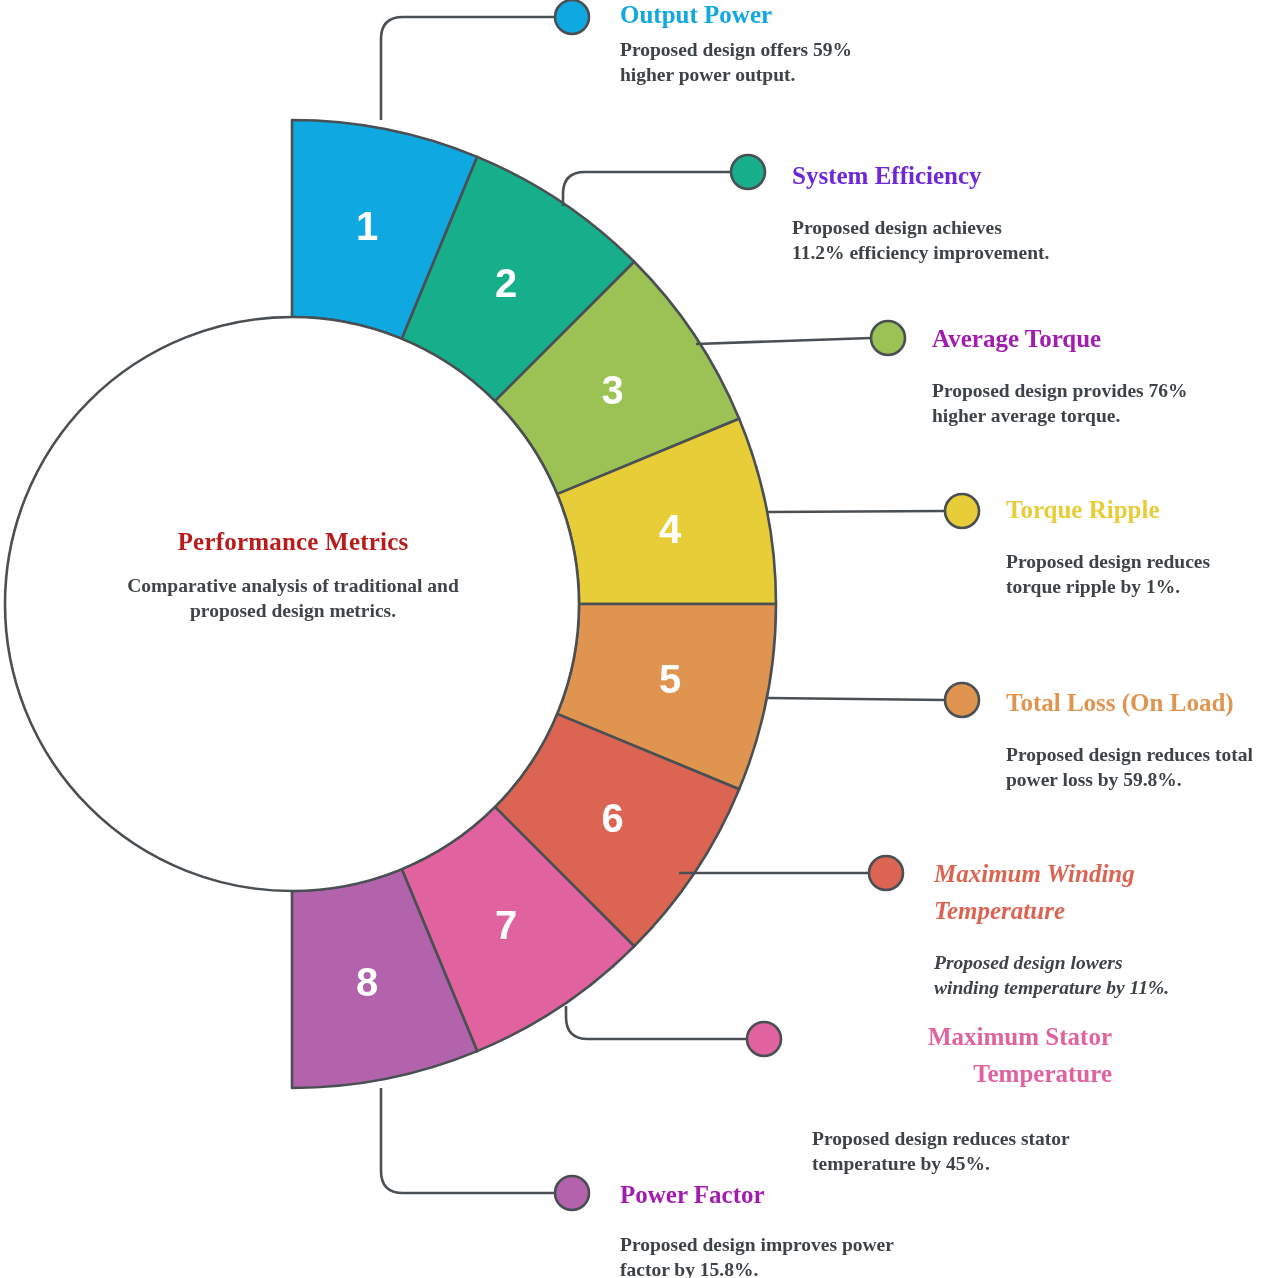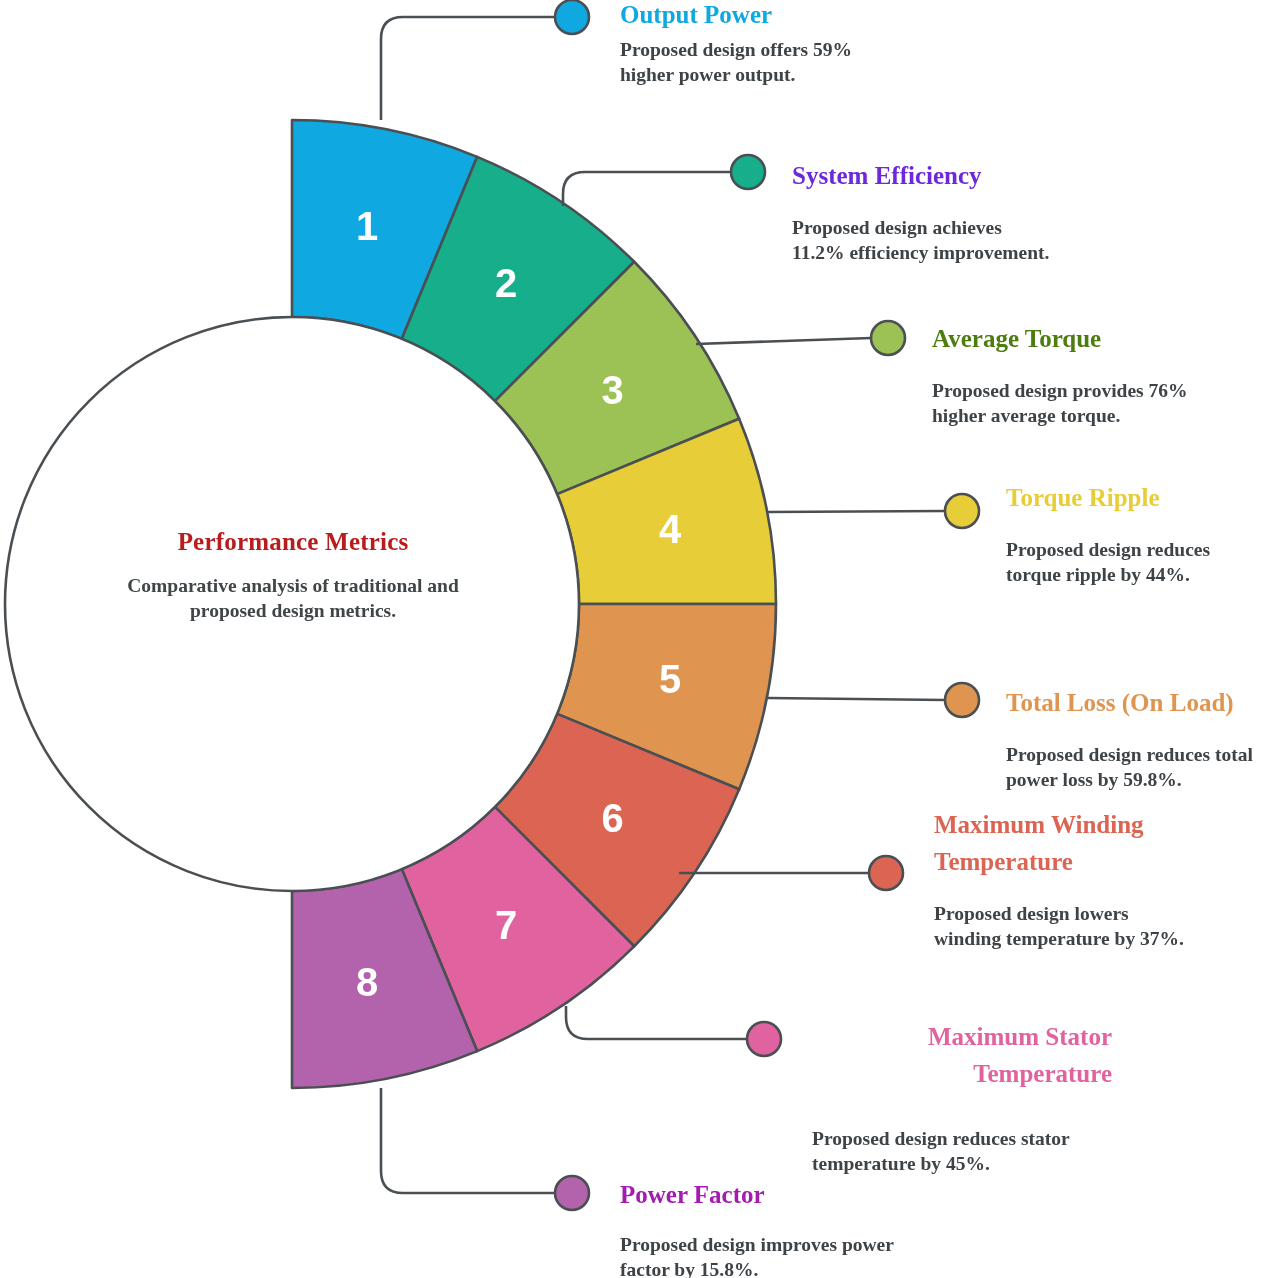--- a/index.html
+++ b/index.html
@@ -78,25 +78,25 @@
     color: #3d4347;
     margin: 0;
     white-space: pre-line;
   }
   .c1 { left: 620px; top: -4px;  width: 330px; }
   .c1 .desc { margin-top: 4px; }
   .c2 { left: 792px; top: 157px; width: 330px; }
   .c2 .desc { margin-top: 21px; }
   .c3 { left: 932px; top: 320px; width: 340px; }
   .c3 .desc { margin-top: 21px; }
-  .c4 { left: 1006px; top: 479px; width: 274px; }
+  .c4 { left: 1006px; top: 491px; width: 274px; }
   .c4 .desc { margin-top: 21px; }
   .c5 { left: 1006px; top: 684px; width: 276px; }
   .c5 .desc { margin-top: 21px; }
-  .c6 { left: 934px; top: 806px; width: 300px; }
+  .c6 { left: 934px; top: 855px; width: 300px; font-style: italic; }
   .c6 .desc { margin-top: 21px; }
   .c7 { left: 812px; top: 1018px; width: 300px; }
   .c7 .desc { margin-top: 34px; }
   .c8 { left: 620px; top: 1176px; width: 330px; }
   .c8 .desc { margin-top: 19px; }
 </style>
 </head>
 <body>
 
 <div id="stage">
@@ -158,42 +158,42 @@
 higher power output.</p>
   </div>
 
   <div class="callout c2">
     <p class="title" style="color: #6d28d9;">System Efficiency</p>
     <p class="desc">Proposed design achieves
 11.2% efficiency improvement.</p>
   </div>
 
   <div class="callout c3">
-    <p class="title" style="color: #4d7c0f;">Average Torque</p>
+    <p class="title" style="color: #a21caf;">Average Torque</p>
     <p class="desc">Proposed design provides 76%
 higher average torque.</p>
   </div>
 
   <div class="callout c4">
     <p class="title" style="color: rgb(231, 205, 56);">Torque Ripple</p>
     <p class="desc">Proposed design reduces
-torque ripple by 44%.</p>
+torque ripple by 1%.</p>
   </div>
 
   <div class="callout c5">
     <p class="title" style="color: rgb(223, 149, 80);">Total Loss (On Load)</p>
     <p class="desc">Proposed design reduces total
 power loss by 59.8%.</p>
   </div>
 
   <div class="callout c6">
     <p class="title" style="color: rgb(220, 100, 82);">Maximum Winding
 Temperature</p>
     <p class="desc">Proposed design lowers
-winding temperature by 37%.</p>
+winding temperature by 11%.</p>
   </div>
 
   <div class="callout c7">
     <p class="title" style="color: rgb(224, 98, 159); text-align: right;">Maximum Stator
 Temperature</p>
     <p class="desc">Proposed design reduces stator
 temperature by 45%.</p>
   </div>
 
   <div class="callout c8">

